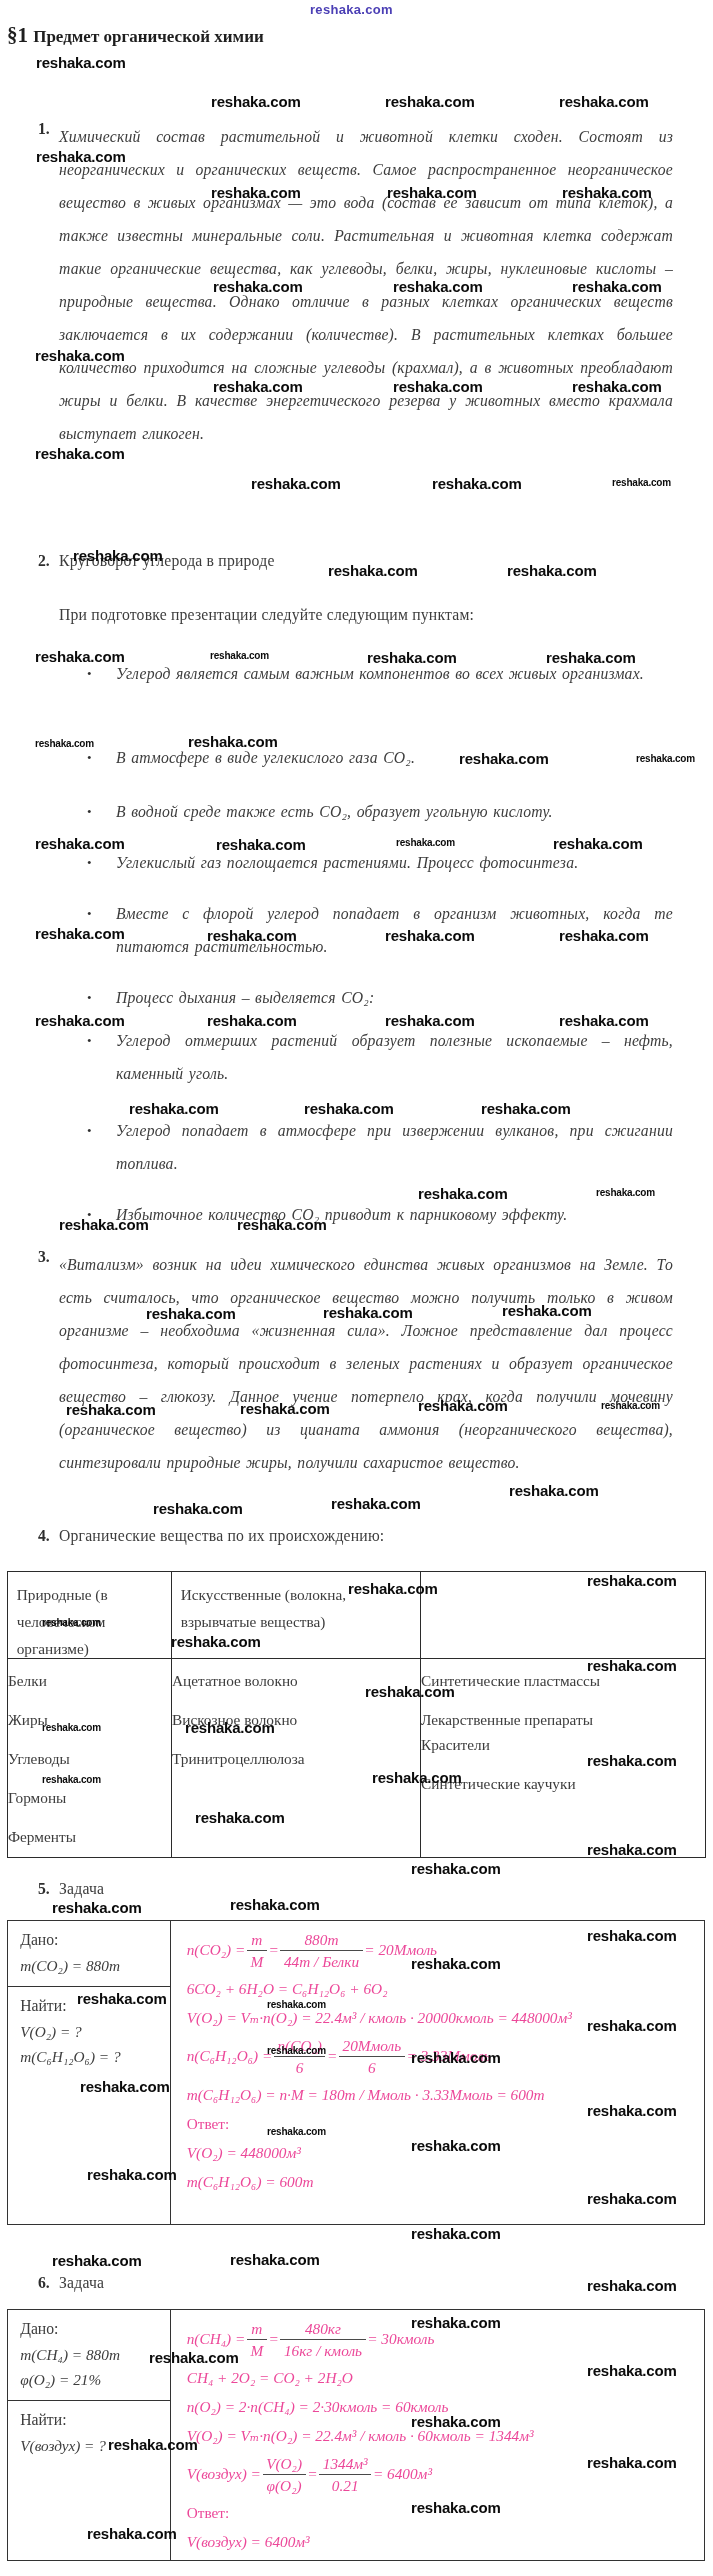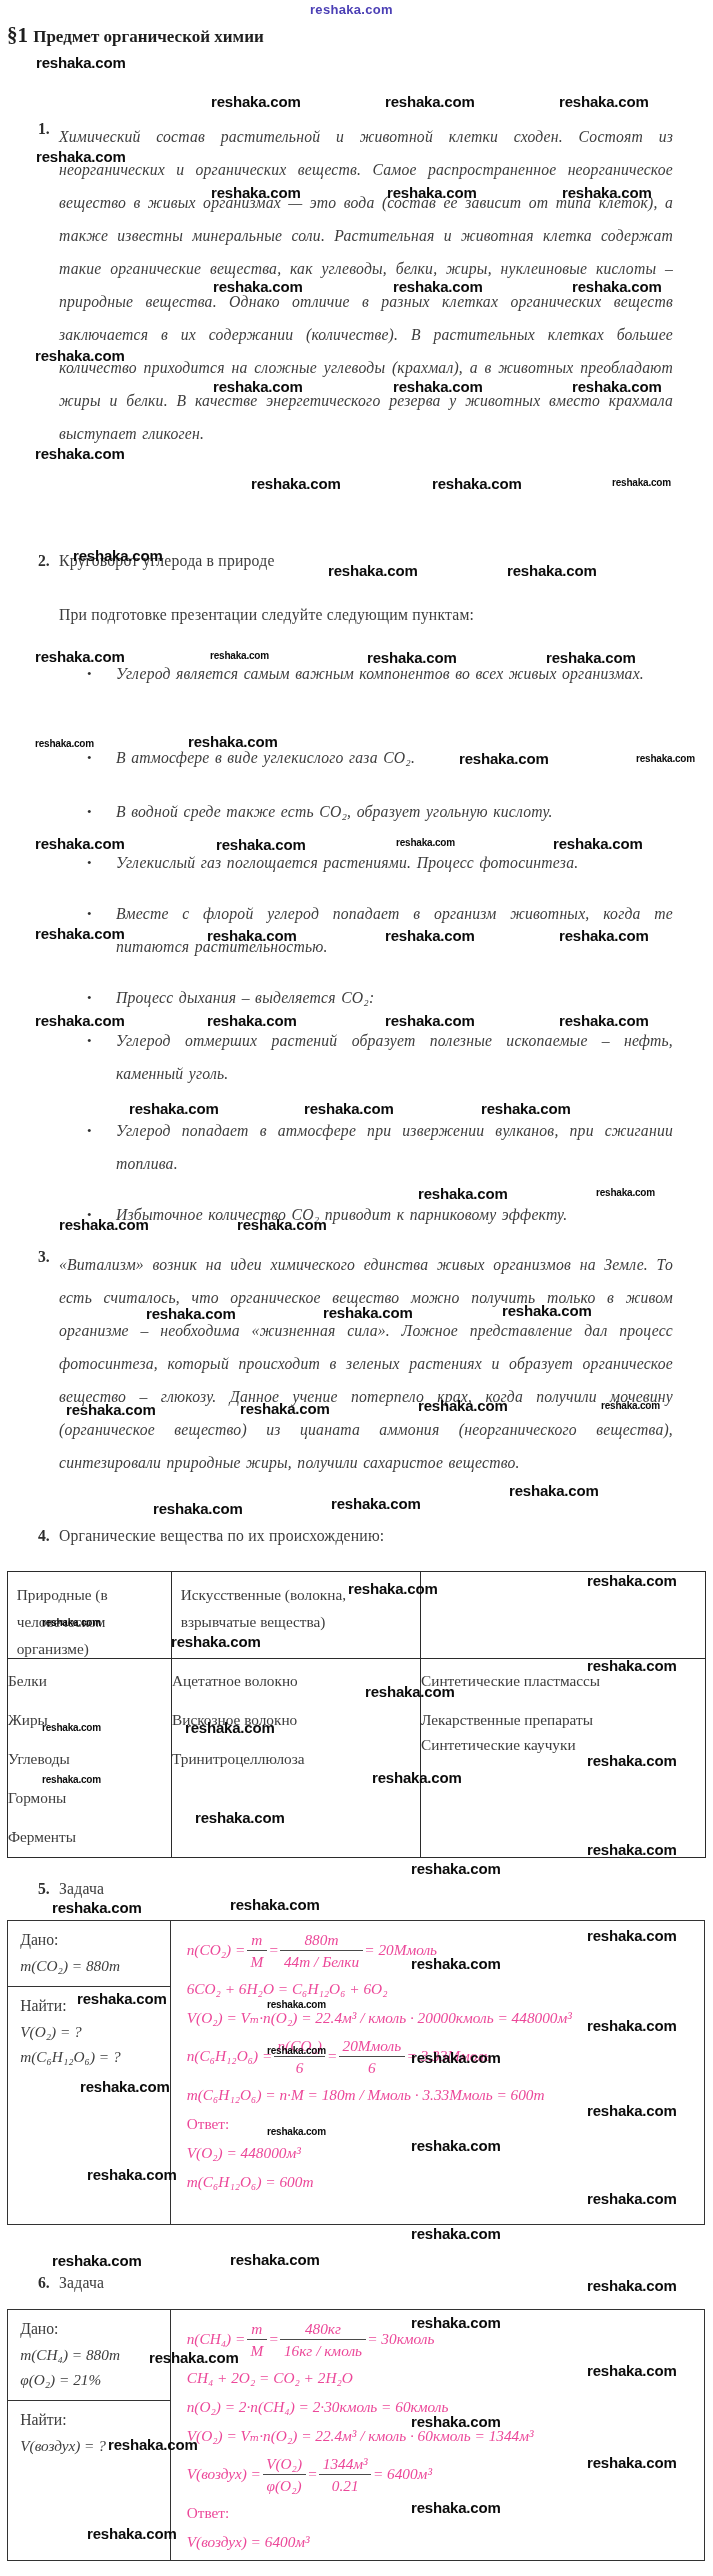--- a/index.html
+++ b/index.html
@@ -243,20 +243,21 @@
         <div class="t4-item">Ферменты</div>
       </div>
       <div class="t4-cell c2">
         <div class="t4-item">Ацетатное волокно</div>
         <div class="t4-item">Вискозное волокно</div>
         <div class="t4-item">Тринитроцеллюлоза</div>
       </div>
       <div class="t4-cell c3">
         <div class="t4-item">Синтетические пластмассы</div>
         <div class="t4-item">Лекарственные препараты</div>
+        <div class="t4-item">Красители</div>
         <div class="t4-item">Синтетические каучуки</div>
       </div>
     </div>
   </div>
 
   <div class="abs item-num" style="top:1880px;left:38px;">5.</div>
   <div class="abs body-line" style="top:1880px;left:59px;">Задача</div>
 
   <div class="abs task" style="top:1920px;left:7px;width:698px;height:305px;">
     <div class="t-left">

